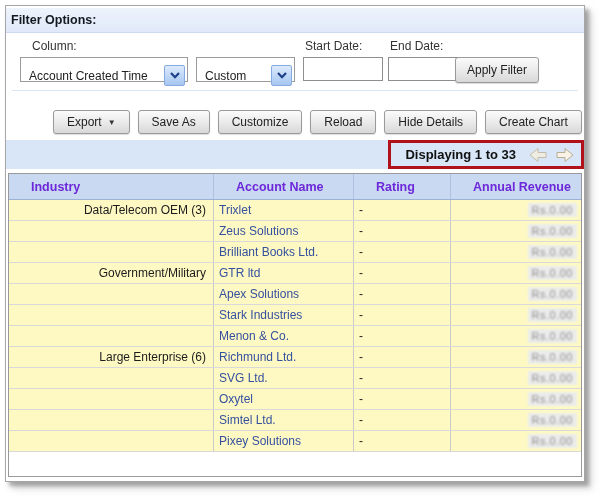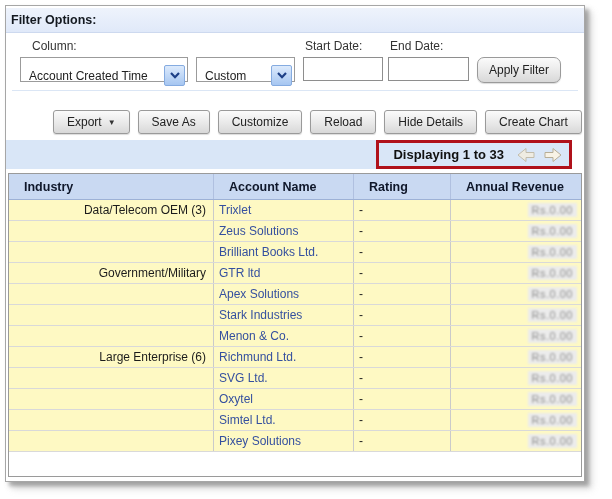--- a/index.html
+++ b/index.html
@@ -46,54 +46,54 @@
   .inp-start { left:297px; }
   .inp-end   { left:382px; width:81px; }
   .btn {
     border:1px solid #9a9a9a; border-radius:3px; color:#222;
     background:linear-gradient(#fbfbfb,#e7e7e7 60%,#d8d8d8);
     box-shadow:0 1px 1px rgba(0,0,0,.14);
     font-family:"Liberation Sans", sans-serif; font-size:12px;
     display:flex; align-items:center; justify-content:center; cursor:pointer;
     white-space:nowrap;
   }
-  .apply-btn { position:absolute; left:471px; top:51px; width:84px; height:26px;border-radius:7px; }
+  .apply-btn { position:absolute; left:449px; top:51px; width:84px; height:26px; }
   .filter-divider {
     position:absolute; left:6px; right:6px; top:84px; height:0;
     border-top:1px solid #dbe6f5;
   }
   
   .toolbar { position:absolute; left:47px; top:104px; display:flex; gap:8px; }
   .toolbar .btn { height:24px; padding:0 13px; }
   .caret { font-size:8px; margin-left:6px; color:#333; }
   
   .page-bar {
-    position:absolute; left:0; right:12px; top:134px; height:29px;
+    position:absolute; left:0; right:0; top:134px; height:29px;
     background:#d9e6f7;
   }
   .highlight-box {
     position:absolute; right:0; top:0; height:29px; width:196px; box-sizing:border-box;
     border:3px solid #b0111a;
     display:flex; align-items:center; justify-content:flex-end;
     gap:9px; padding:0 7px;
   }
   .page-status { font-weight:bold; font-size:13px; color:#101010; margin-right:4px; }
   .nav-arrow { display:flex; align-items:center; cursor:pointer; }
   
   .rtable {
     position:absolute; left:2px; top:167px; width:574px; height:304px;
     border:1px solid #9a9a9a; box-sizing:border-box; background:#fff; overflow:hidden;
   }
   .thead {
     display:grid; grid-template-columns:205px 140px 97px 1fr; height:26px;
     background:#c9d9f2; border-bottom:1px solid #9db1d6; box-sizing:border-box;
   }
   .thead .hc {
-    display:flex; align-items:center; padding-left:15px;
-    color:#0f172a; font-weight:bold; font-size:12.5px;
+    display:flex; align-items:center; padding-left:22px;
+    color:#6d28d9; font-weight:bold; font-size:12.5px;
     border-right:1px solid #b0c0e0; overflow:hidden;
   }
   .thead .hc:last-child { border-right:none; }
   .trow {
     display:grid; grid-template-columns:205px 140px 97px 1fr; height:21px;
     border-bottom:1px solid #d9d9d9; box-sizing:border-box; background:#fef9c3;
   }
   .tc {
     display:flex; align-items:center; padding-left:5px;
     border-right:1px solid #cacaca; overflow:hidden; box-sizing:border-box;

